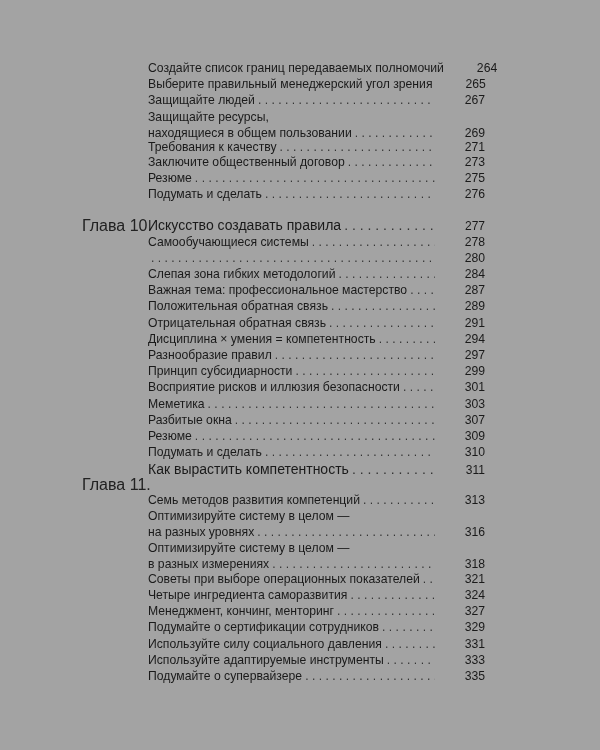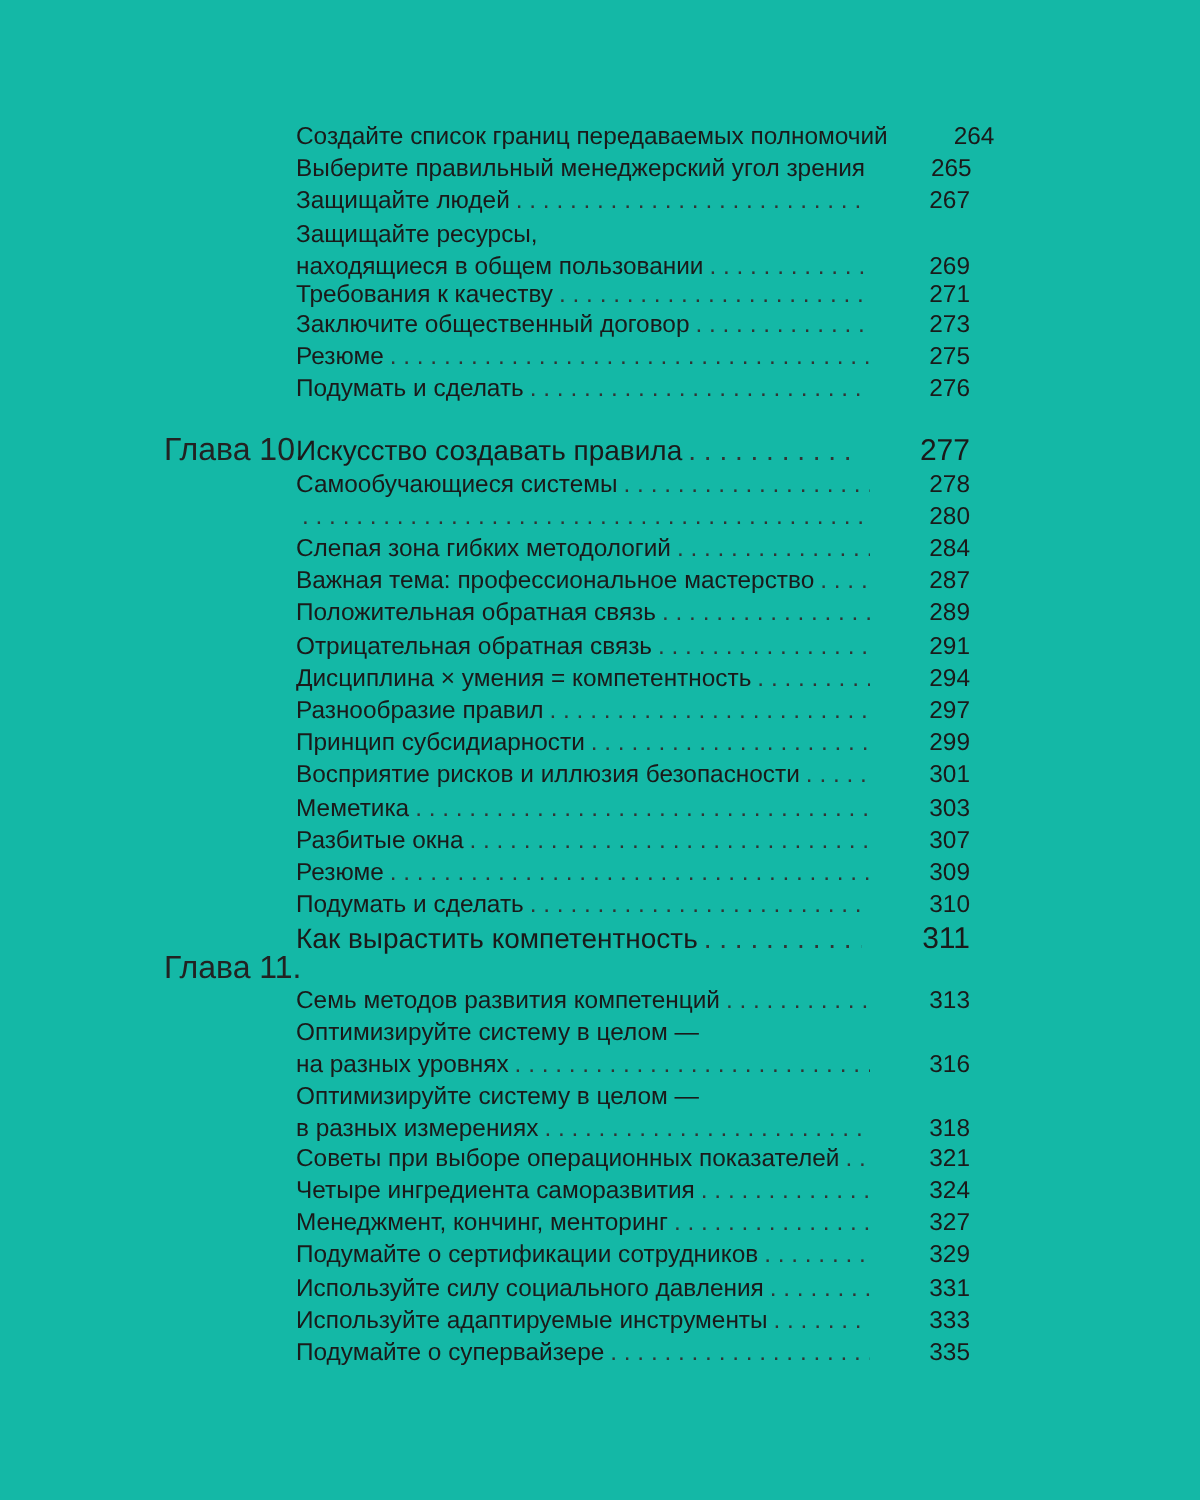--- a/index.html
+++ b/index.html
@@ -1,28 +1,28 @@
 <!DOCTYPE html>
 <html><head>
 <meta charset="utf-8">
 <style>
   html, body { margin: 0; padding: 0; background: #ffffff; }
   body { width: 600px; height: 750px; position: relative; overflow: hidden;
          font-family: "Liberation Sans", sans-serif; color: #1a1a1a; }
-  .page { position: absolute; left: 0; top: 0; width: 600px; height: 750px; background: #14b8a6; }
+  .page { position: absolute; left: 0; top: 0; width: 600px; height: 750px; background: #a3a3a3; }
   .row { position: absolute; left: 148px; width: 337px; font-size: 12.2px; line-height: 15.5px; }
   .row .line { display: flex; align-items: baseline; white-space: nowrap; }
   .row .t { flex: 0 0 auto; }
   .row .dots { flex: 1 1 auto; overflow: hidden; color: #333; letter-spacing: 2.2px; margin: 0 2px 0 3px; }
   .row .dots::before { content: ". . . . . . . . . . . . . . . . . . . . . . . . . . . . . . . . . . . . . . . . . . . . . . . . . . . . . . . . . . . . . . . . . . . . . ."; letter-spacing: 0; }
   .row .p { flex: 0 0 auto; text-align: right; margin-left: 28px; }
   .chap-label { position: absolute; left: 82px; font-size: 16px; line-height: 16px; color: #222; }
   .chap .t { font-size: 14px; }
   .chap { font-size: 14px; line-height: 17px; }
-  .chap .p { font-size: 15px; }
+  .chap .p { font-size: 12px; }
 </style>
 </head>
 <body>
 
 <div class="page">
 
   <div class="row" style="top:61px">
     <div class="line">
         <span class="t">Создайте список границ передаваемых полномочий</span>
         <span class="dots"></span>

